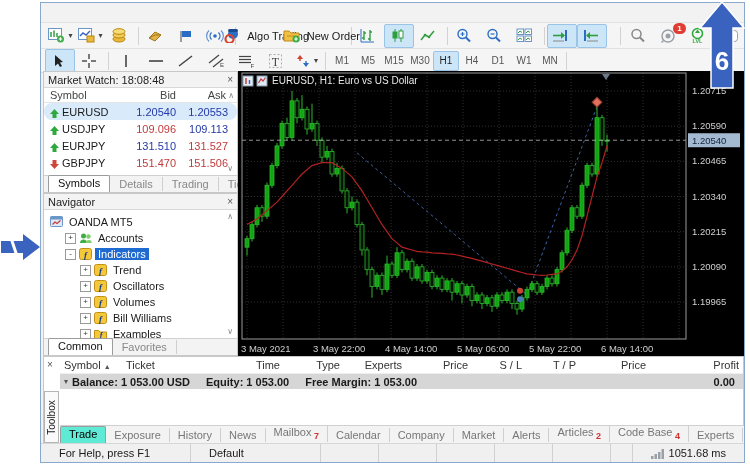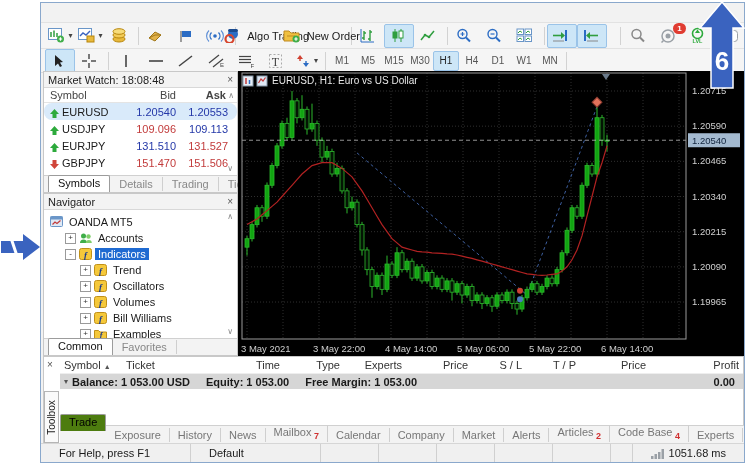--- a/index.html
+++ b/index.html
@@ -66,22 +66,22 @@
   .tb-balance .seg{margin-right:16px;white-space:nowrap;}
   .tb-balance .exp{color:#555;margin:0 4px 0 4px;font-size:8px;}
   .tb-balance .profit{margin-left:auto;padding-right:8px;}
   .vtab{position:absolute;left:0px;top:34px;width:15px;height:52px;background:#fafafa;border:1px solid #b5b5b5;
         box-sizing:border-box;display:flex;align-items:center;justify-content:center;}
   .vtab span{transform:rotate(-90deg);white-space:nowrap;font-size:10px;color:#222;}
   .btabs{position:absolute;left:16px;bottom:0;width:684px;height:18px;display:flex;align-items:flex-end;
          background:#f3f3f3;border-top:1px solid #d0d0d0;box-sizing:border-box;}
   .btab{padding:1px 8px;color:#777;border-right:1px solid #cfcfcf;margin-bottom:1px;white-space:nowrap;}
   .btab sub{color:#d03030;font-weight:bold;font-size:9px;}
-  .btab.active{background:#4d7c0f;color:#000;border:1px solid #9c9c9c;border-bottom:none;border-radius:2px 2px 0 0;
-               margin-bottom:12px;padding-bottom:3px;}
+  .btab.active{background:#5eead4;color:#000;border:1px solid #9c9c9c;border-bottom:none;border-radius:2px 2px 0 0;
+               margin-bottom:0;padding-bottom:3px;}
   
   .statusbar{position:absolute;left:0;bottom:0;width:100%;height:19px;background:#f0f0f0;border-top:1px solid #d6d6d6;
              display:flex;align-items:center;box-sizing:border-box;}
   .scell{height:100%;display:flex;align-items:center;padding:0 18px;border-right:1px solid #d0d0d0;box-sizing:border-box;}
   .scell.last{margin-left:auto;border-right:none;border-left:1px solid #d0d0d0;}
   
   .annot{position:absolute;z-index:50;}
 </style>
 </head>
 <body>
@@ -353,21 +353,21 @@
     </div>
 
     <div class="panel" style="left:2px;top:68px;width:195px;height:122px;">
       <div class="ptitle">
         <span>Market Watch: 18:08:48</span>
         <span class="x">×</span>
       </div>
       <div class="mw-head">
         <span style="width:70px;padding-left:6px;">Symbol</span>
         <span style="width:56px;text-align:right;">Bid</span>
-        <span style="width:50px;text-align:right;font-weight:bold;">Ask</span>
+        <span style="width:50px;text-align:right;">Ask</span>
         <span class="scrollcue">∧</span>
       </div>
       <div class="mw-rows" id="mw-rows">
           <div class="mw-row selected">
             <span class="dir"><svg width="9" height="9">
                 <polygon points="4.5,0 9,5 6.5,5 6.5,9 2.5,9 2.5,5 0,5" fill="#2daa3c"></polygon>
               </svg></span>
             <span class="mw-sym">EURUSD</span>
             <span class="mw-bid" style="color: rgb(36, 56, 168);">1.20540</span>
             <span class="mw-ask" style="color: rgb(36, 56, 168);">1.20553</span>

